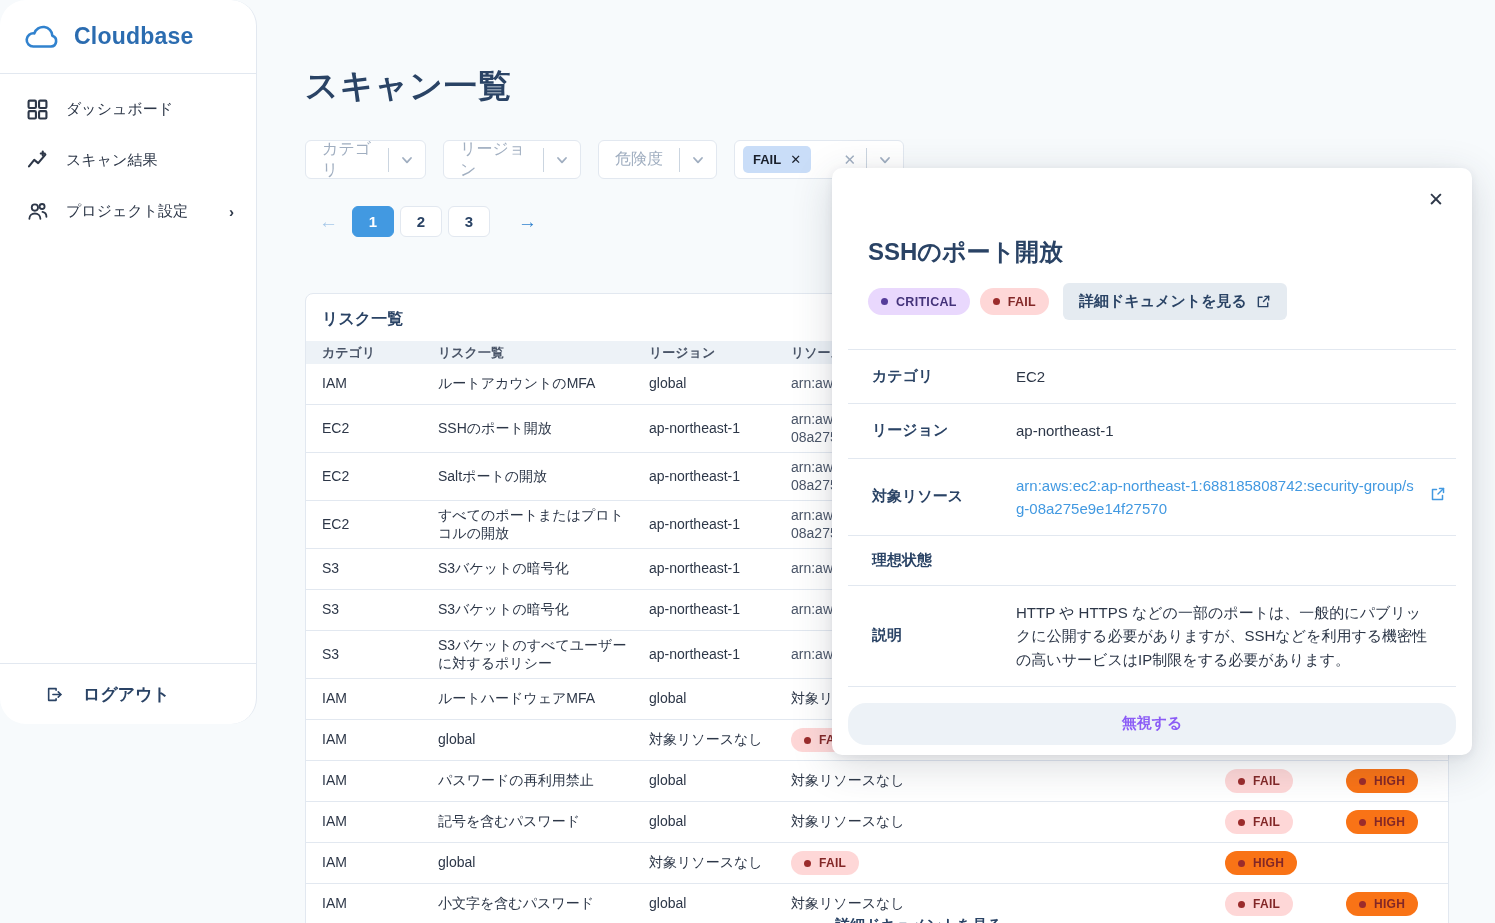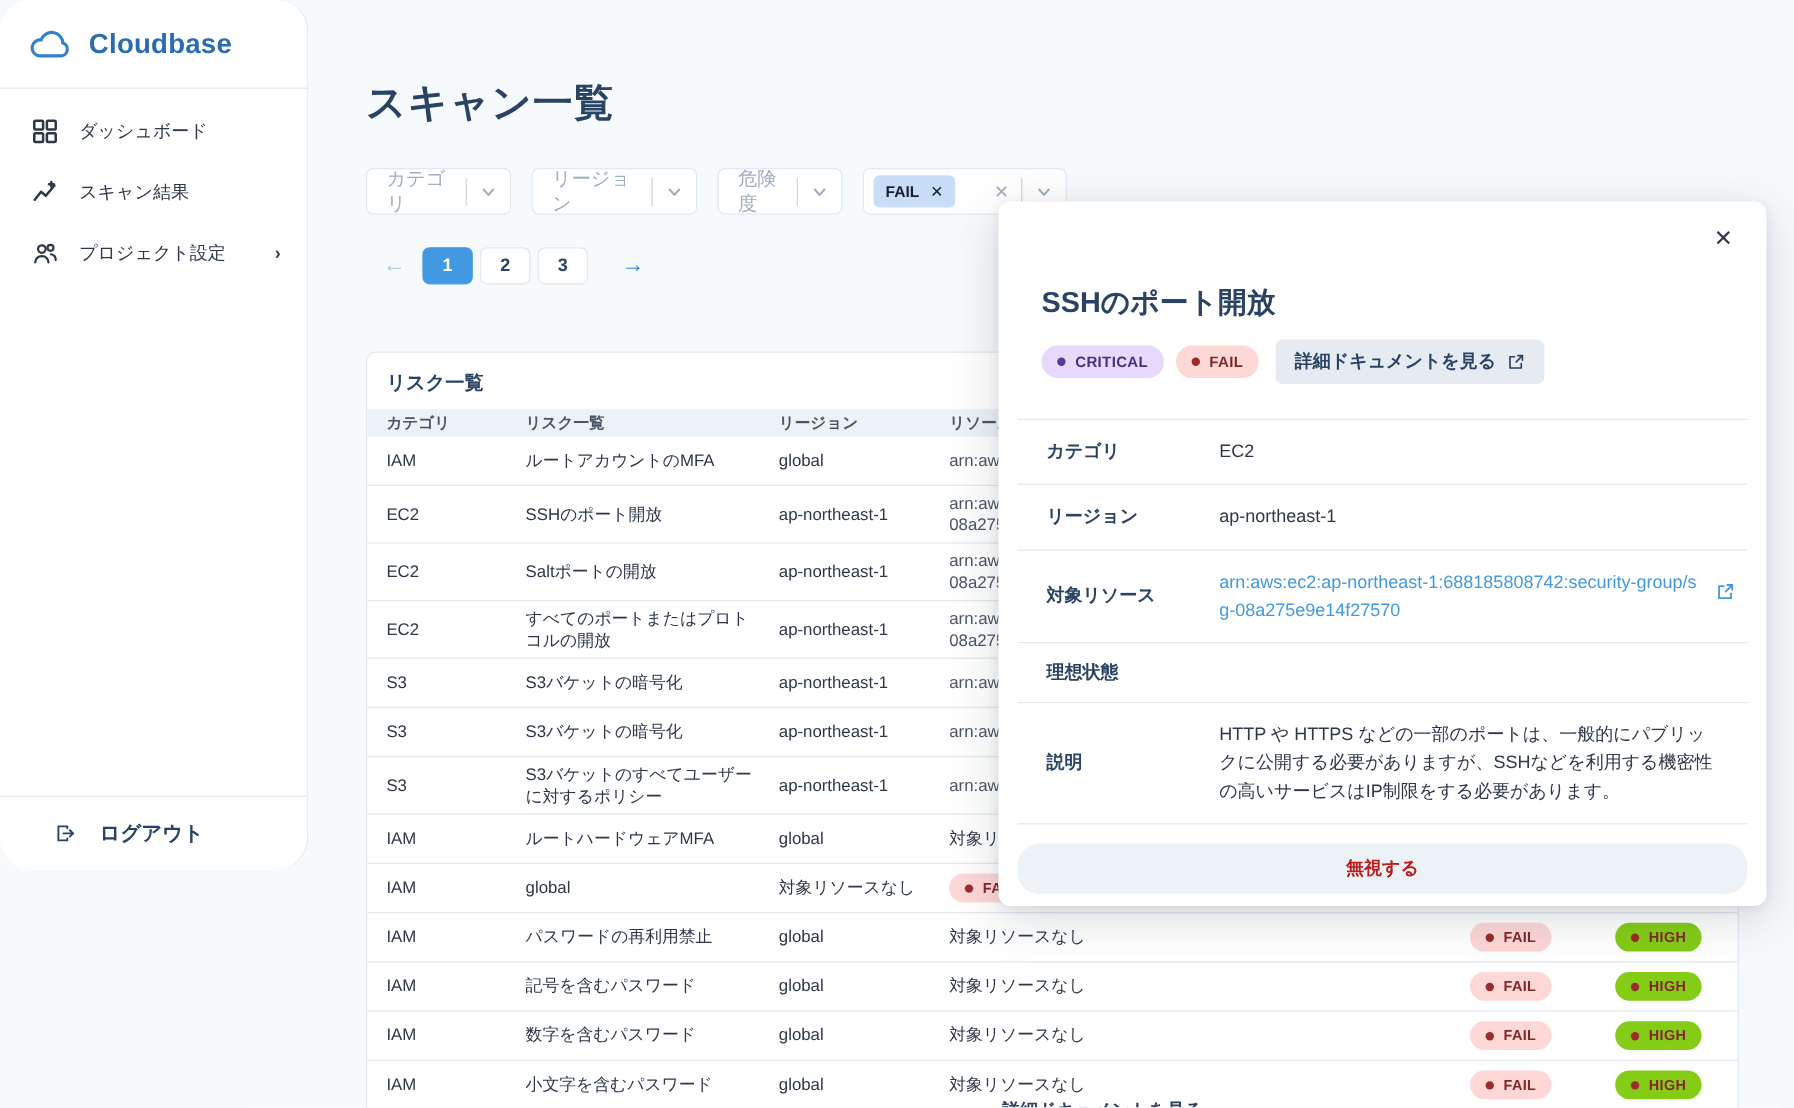--- a/index.html
+++ b/index.html
@@ -45,21 +45,21 @@
   .select {
     height:39px; background:#fff; border:1px solid #e2e8f0; border-radius:6px;
     display:flex; align-items:center; margin-right:17px; cursor:pointer;
   }
   .select .ph { font-size:16px; color:#a0aec0; padding:0 10px 0 16px; flex:1; }
   .select .chev-zone {
     width:37px; height:24px; border-left:1px solid #cbd5e0;
     display:flex; align-items:center; justify-content:center;
   }
   .select .chev-zone svg { width:14px; height:14px; }
-  .select.w1{width:121px}.select.w2{width:138px}.select.w3{width:104px}.select.w4{width:170px}
+  .select.w1{width:121px}.select.w2{width:138px}.select.w3{width:119px}.select.w4{width:170px}
   .chip {
     margin-left:8px; background:#c9ddf8; border-radius:5px; height:27px;
     display:flex; align-items:center; gap:9px; padding:0 10px;
     font-size:13px; font-weight:700; color:#1a202c; cursor:pointer;
   }
   .chip .x { font-size:13px; font-weight:700; }
   .clear-x { color:#a0aec0; font-size:15px; font-weight:700; padding:0 10px 0 6px; cursor:pointer; }
   .select .sp { flex:1; }
   
   .pagination { position:absolute; left:305px; top:206px; display:flex; align-items:center; }
@@ -89,21 +89,21 @@
   .cell-title { color:#2d3748; }
   .cell-res { color:#4a5568; }
   .cell-res.none { color:#2d3748; }
   .badge {
     display:inline-flex; align-items:center; gap:8px; height:24px;
     padding:0 13px; border-radius:999px; font-size:12px; font-weight:700; letter-spacing:.3px;
   }
   .badge .dot { width:7px; height:7px; border-radius:50%; }
   .badge.fail { background:#fed7d7; color:#822727; }
   .badge.fail .dot { background:#9b2c2c; }
-  .badge.high { background:#84cc16; color:#822727; }
+  .badge.high { background:#f97316; color:#822727; }
   .badge.high .dot { background:#9b2c2c; }
   .badge.critical { background:#e9d8fd; color:#44337a; }
   .badge.critical .dot { background:#553c9a; }
   
   .panel {
     position:absolute; left:832px; top:168px; width:640px; height:587px;
     background:#fff; border-radius:10px; z-index:20;
     box-shadow:0 10px 40px rgba(45,55,72,.18), 0 2px 8px rgba(45,55,72,.08);
   }
   .panel-close {
@@ -128,21 +128,21 @@
   }
   .def-label { font-size:15px; font-weight:700; color:#2a4365; align-self:center; }
   .def-value { font-size:15px; color:#2d3748; line-height:1.55; }
   .def-value.link-wrap { display:flex; align-items:center; gap:12px;justify-content:flex-end; }
   .def-value .arn { color:#4299e1; width:402px; word-break:break-all; cursor:pointer; }
   .def-value .ext { flex:0 0 auto; }
   .ext svg { width:16px; height:16px; }
   .ignore-btn {
     margin:16px 16px 0; width:calc(100% - 32px); height:42px;
     background:#edf2f7; border:none; border-radius:18px;
-    font-size:15px; font-weight:700; color:#b91c1c; cursor:pointer;
+    font-size:15px; font-weight:700; color:#8b5cf6; cursor:pointer;
     font-family:inherit;
   }
   
   .clipped-strip {
     position:absolute; left:835px; top:916px; height:7px; width:200px;
     overflow:hidden; z-index:30;
   }
   .clipped-strip span { font-size:15px; font-weight:700; color:#2a4365; }
 </style>
 </head>
@@ -388,21 +388,20 @@
             <span class="dot"></span>
             <span>FAIL</span>
           </span></div>
         <div><span class="badge high">
             <span class="dot"></span>
             <span>HIGH</span>
           </span></div>
       </div>
       <div class="tgrid trow">
         <div>IAM</div>
-        <div class="cell-title">数字を含むパスワード</div>
         <div>global</div>
         <div class="cell-res none">
           <div>対象リソースなし</div>
         </div>
         <div><span class="badge fail">
             <span class="dot"></span>
             <span>FAIL</span>
           </span></div>
         <div><span class="badge high">
             <span class="dot"></span>

